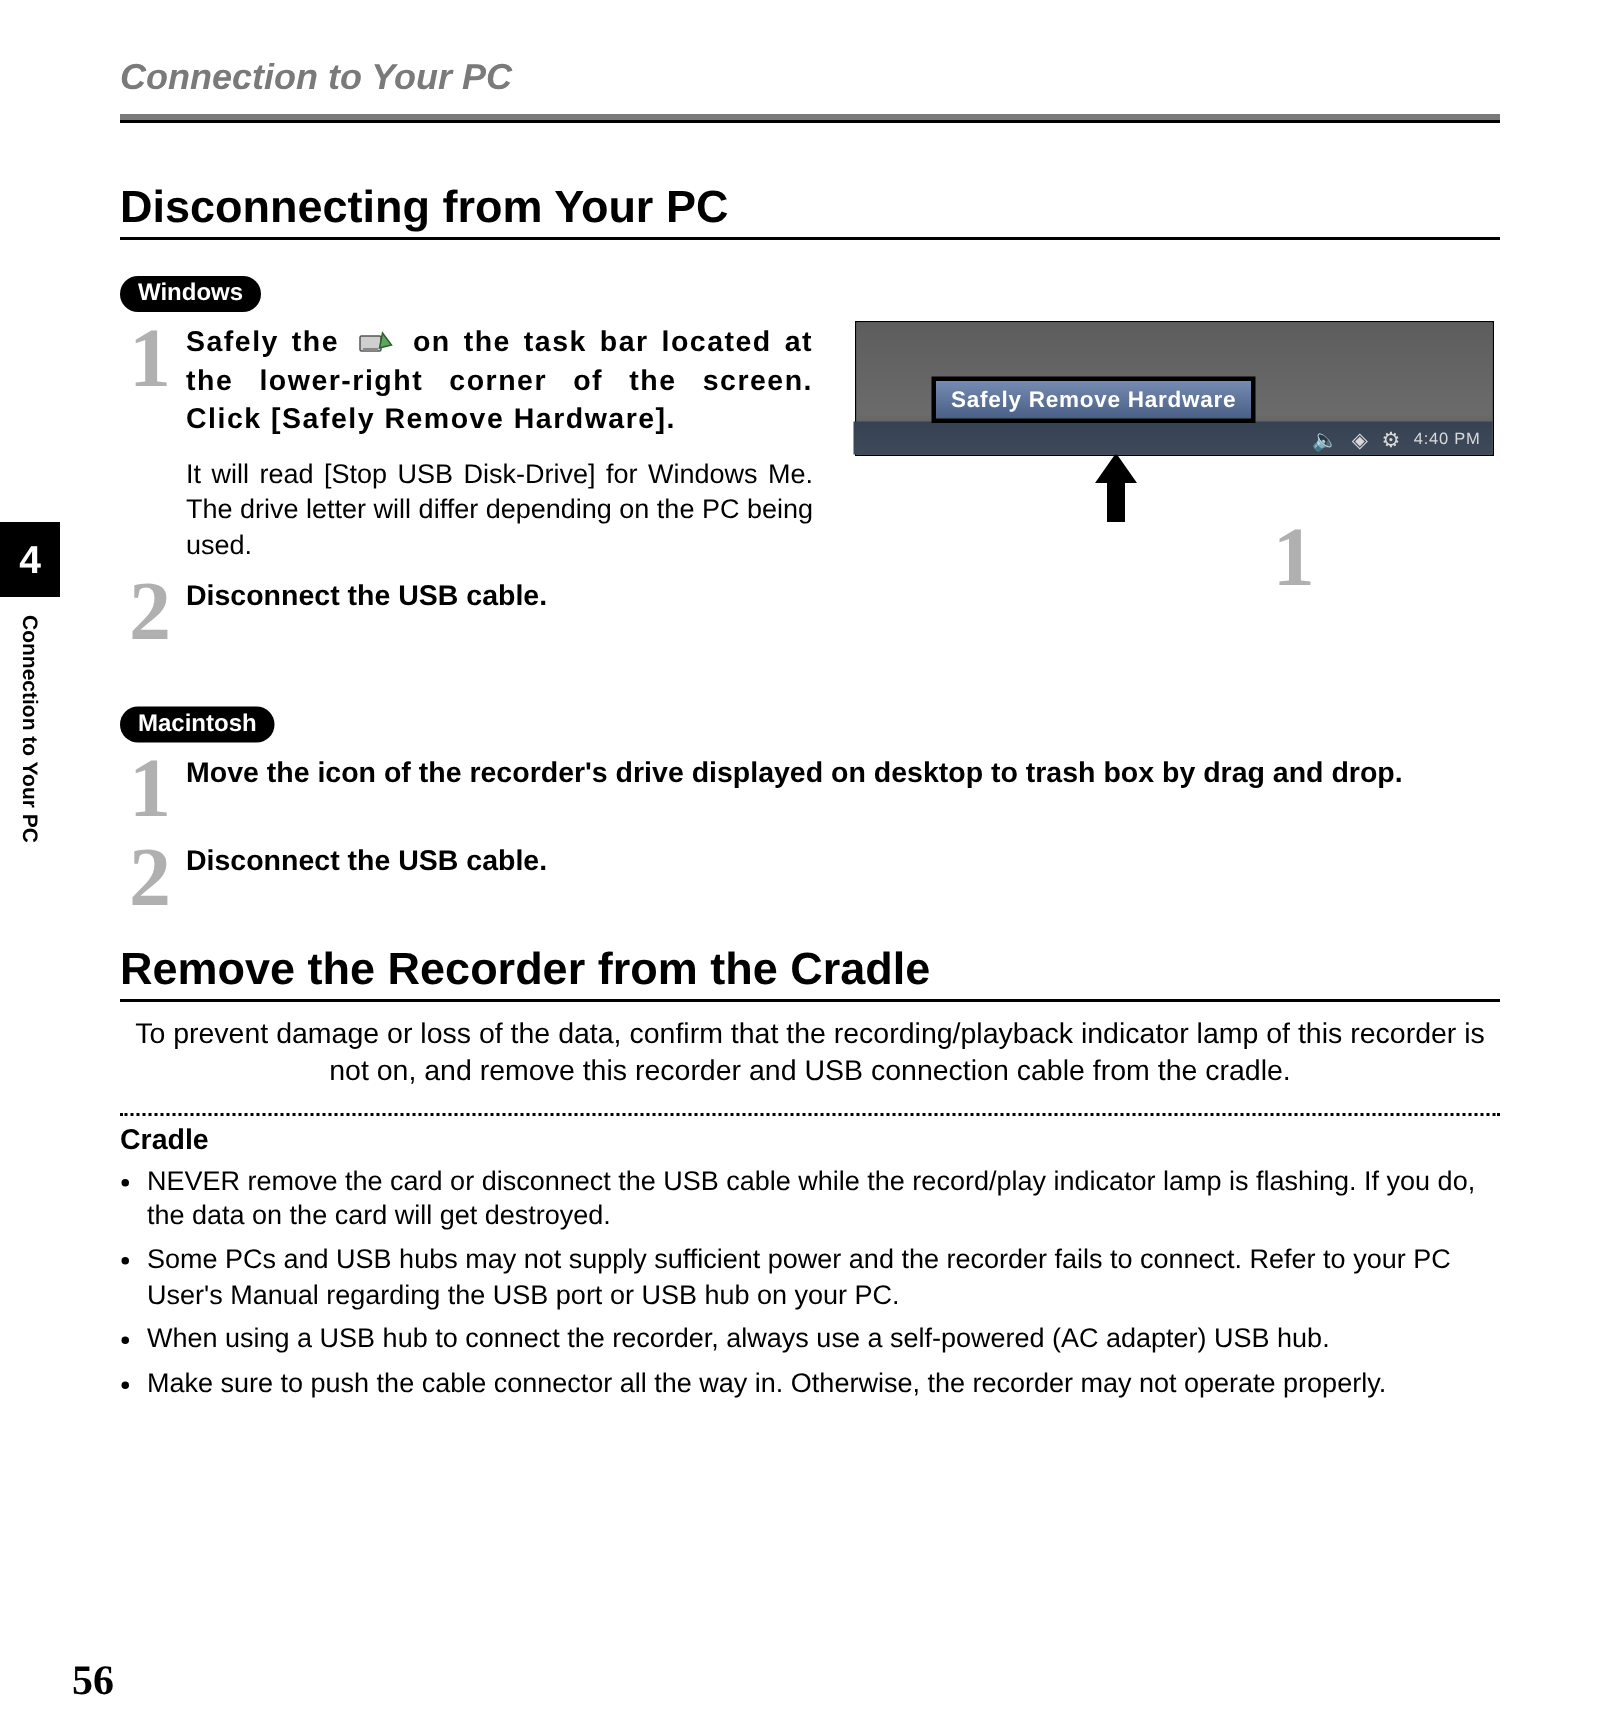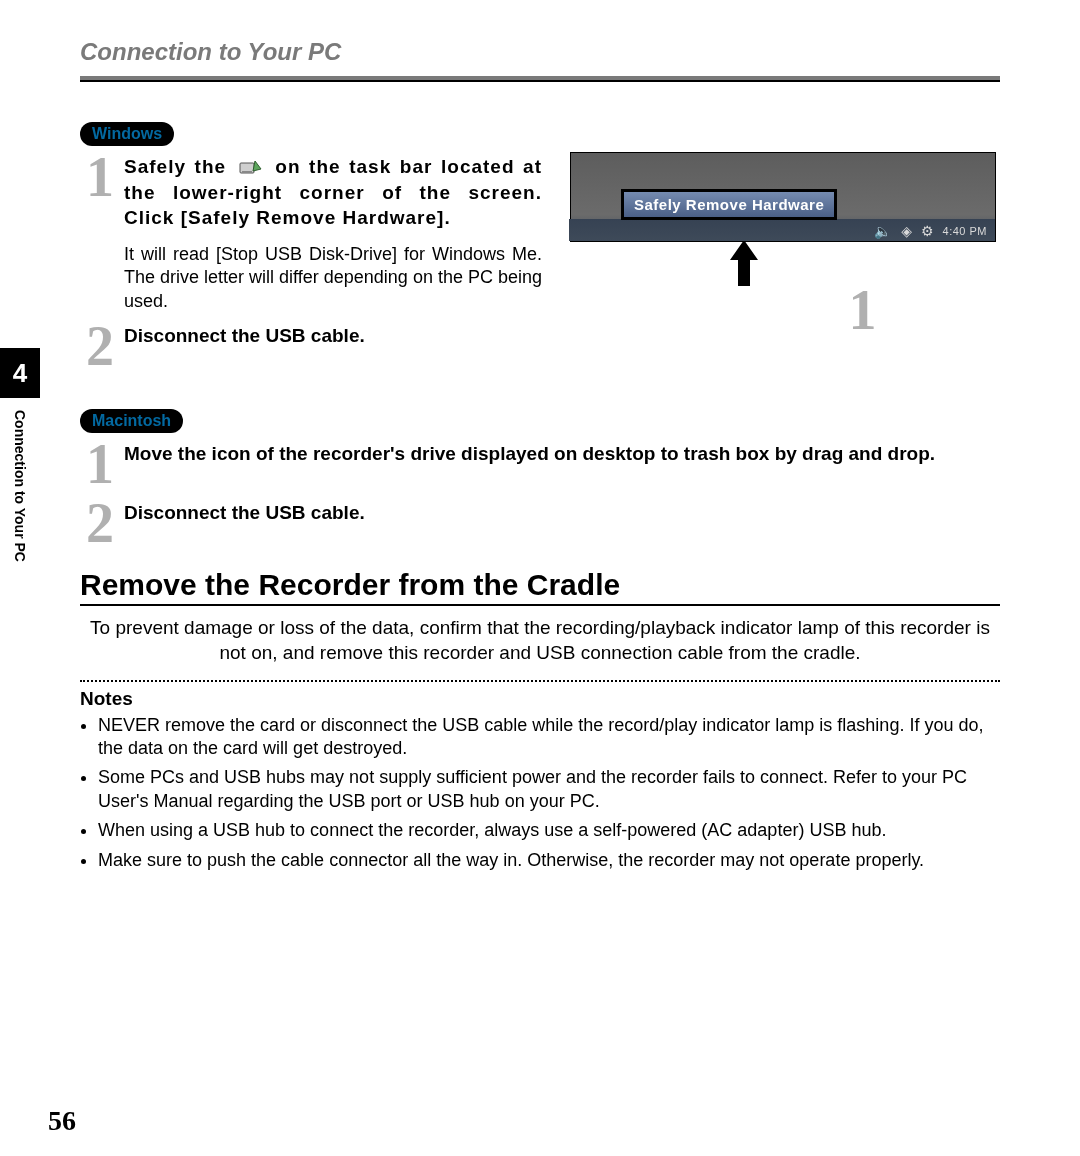--- a/index.html
+++ b/index.html
@@ -34,21 +34,21 @@
     padding-bottom: 2px;
     margin-bottom: 24px;
   }
   .section-title.second {
     margin-top: 20px;
     margin-bottom: 10px;
   }
   .os-pill {
     display: inline-block;
     background: #000;
-    color: #0369a1;
+    color: #ffffff;
     font-weight: bold;
     font-size: 16px;
     padding: 3px 12px;
     border-radius: 14px;
     margin: 0 0 6px 0;
   }
   .two-col {
     display: flex;
     gap: 28px;
     align-items: flex-start;
@@ -205,20 +205,21 @@
   }
 </style>
 </head>
 <body>
 
 <div class="page">
 
   <div class="header-title">Connection to Your PC</div>
   <div class="header-rule"></div>
 
+  <div class="section-title">Disconnecting from Your PC</div>
 
   <div class="os-pill">Windows</div>
 
   <div class="two-col">
     <div class="left-col">
       <div class="step">
         <div class="step-num">1</div>
         <div class="step-body">
           <div class="step-bold">
             <span>Safely the</span>
@@ -279,21 +280,21 @@
     <div class="step-body">
       <div class="step-bold tight">Disconnect the USB cable.</div>
     </div>
   </div>
 
   <div class="section-title second">Remove the Recorder from the Cradle</div>
   <div class="body-text">To prevent damage or loss of the data, confirm that the recording/playback indicator lamp of this recorder is not on, and remove this recorder and USB connection cable from the cradle.</div>
 
   <hr class="dotted-rule">
 
-  <div class="notes-title">Notes</div>
+  <div class="notes-title">Cradle</div>
   <ul class="notes">
     <li>NEVER remove the card or disconnect the USB cable while the record/play indicator lamp is flashing. If you do, the data on the card will get destroyed.</li>
     <li>Some PCs and USB hubs may not supply sufficient power and the recorder fails to connect. Refer to your PC User's Manual regarding the USB port or USB hub on your PC.</li>
     <li>When using a USB hub to connect the recorder, always use a self-powered (AC adapter) USB hub.</li>
     <li>Make sure to push the cable connector all the way in. Otherwise, the recorder may not operate properly.</li>
   </ul>
 </div>
 
 <div class="chapter-tab-wrap">
   <div class="chapter-tab">4</div>

